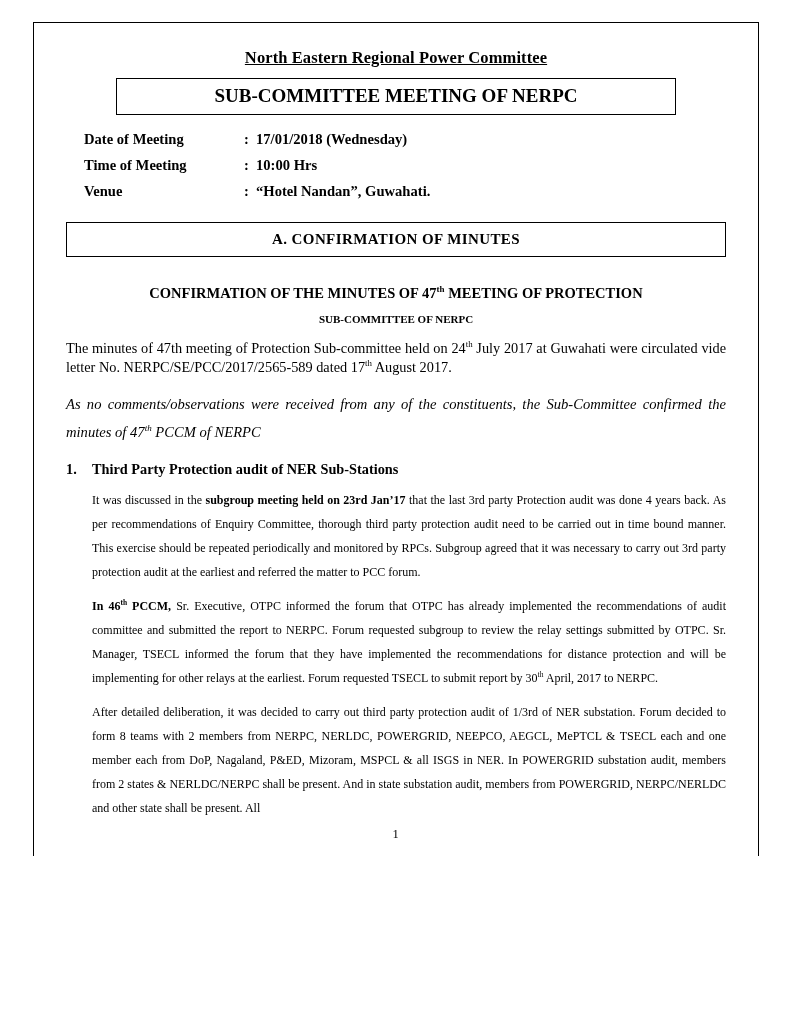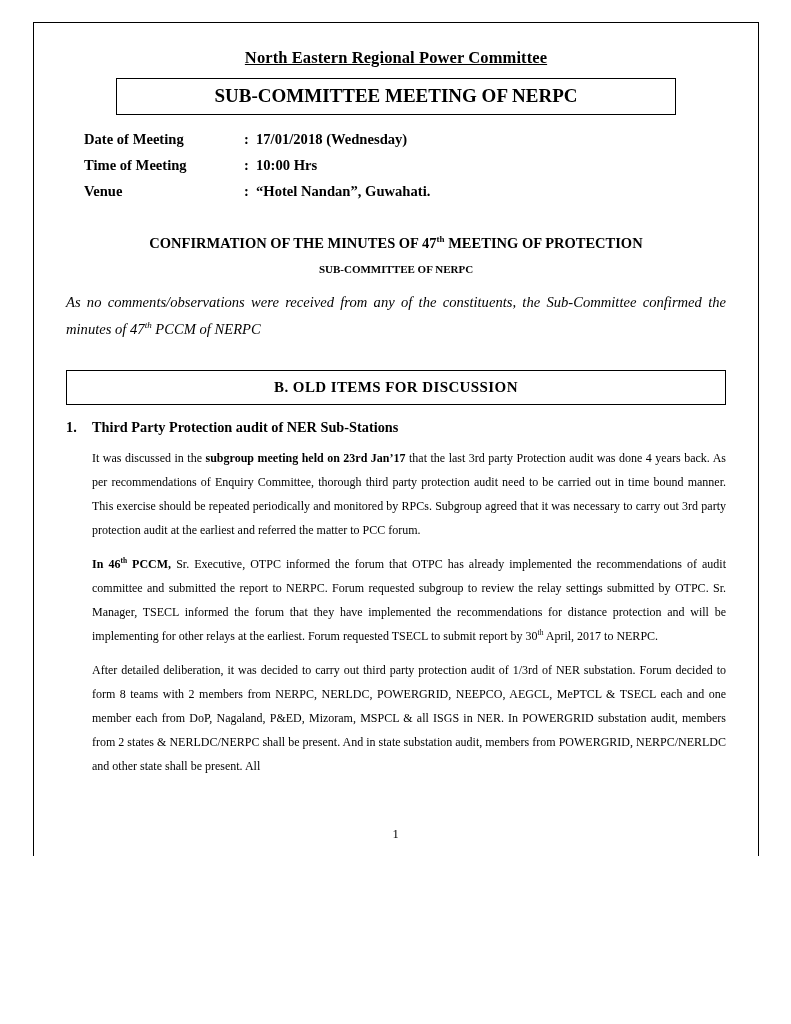--- a/index.html
+++ b/index.html
@@ -94,21 +94,21 @@
     margin: 22px 0 0 0;
     letter-spacing: 0.4px;
   }
   .section-box.b {
     margin-top: 26px;
   }
   .sub-head {
     text-align: center;
     font-weight: bold;
     font-size: 14.5px;
-    margin-top: 32px;
+    margin-top: 25px;
     line-height: 1.55;
   }
   .sub-head2 {
     text-align: center;
     font-weight: bold;
     font-size: 11px;
     margin-top: 8px;
     margin-bottom: 14px;
   }
   p.body {
@@ -183,32 +183,35 @@
         <div class="meta-colon">:</div>
         <div class="meta-value">10:00 Hrs</div>
       </div>
       <div class="meta-row">
         <div class="meta-label">Venue</div>
         <div class="meta-colon">:</div>
         <div class="meta-value">“Hotel Nandan”, Guwahati.</div>
       </div>
     </div>
 
+    <div class="section-box">A.  CONFIRMATION  OF  MINUTES</div>
 
     <div class="sub-head">
       <span>CONFIRMATION OF THE MINUTES OF 47</span><sup>th</sup><span> MEETING OF PROTECTION</span>
     </div>
     <div class="sub-head2">SUB-COMMITTEE OF NERPC</div>
 
+    <p class="body">
+      <span>The minutes of 47th meeting of Protection Sub-committee held on 24</span><sup>th</sup><span> July 2017 at Guwahati were circulated vide letter No. NERPC/SE/PCC/2017/2565-589 dated 17</span><sup>th</sup><span> August 2017.</span>
+    </p>
 
     <p class="italic-bold">
       <span>As no comments/observations were received from any of the constituents, the Sub-Committee confirmed the minutes of 47</span><sup>th</sup><span> PCCM of NERPC</span>
     </p>
 
-    <div class="section-box b">B.  OLD ITEMS  FOR  DISCUSSION</div>
 
     <div class="item">
       <div class="item-num">1.</div>
       <div class="item-title">Third Party Protection audit of NER Sub-Stations</div>
     </div>
 
     <div class="item-body">
       <p>
         <span>It was discussed in the </span><b class="inl">subgroup meeting held on 23rd Jan’17</b><span> that the last 3rd party Protection audit was done 4 years back. As per recommendations of Enquiry Committee, thorough third party protection audit need to be carried out in time bound manner. This exercise should be repeated periodically and monitored by RPCs. Subgroup agreed that it was necessary to carry out 3rd party protection audit at the earliest and referred the matter to PCC forum.</span>
       </p>

